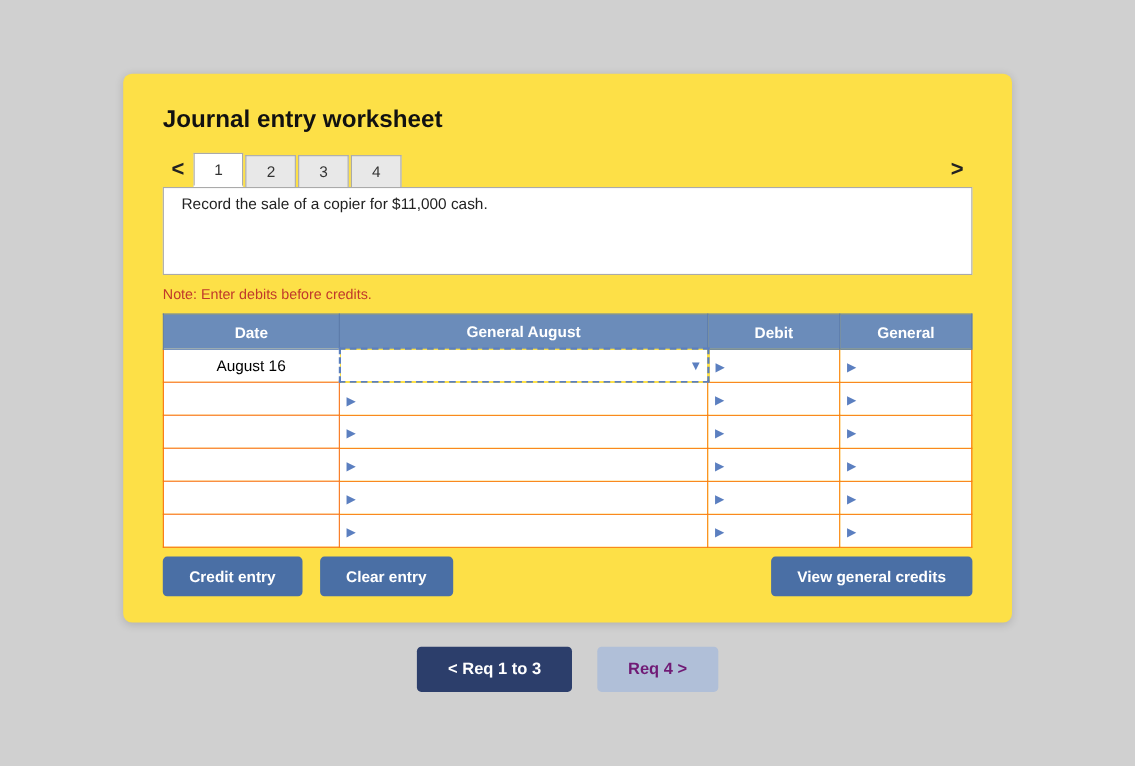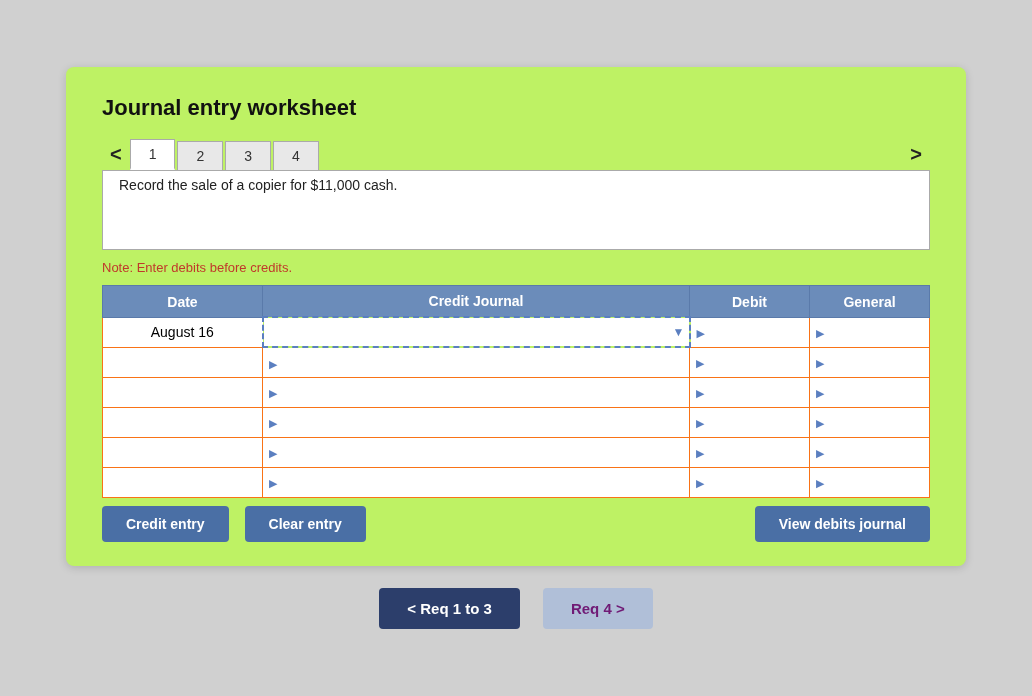--- a/index.html
+++ b/index.html
@@ -14,24 +14,24 @@
     }
     .outer-wrapper {
       width: 1032px;
       height: 696px;
       display: flex;
       flex-direction: column;
       align-items: center;
       justify-content: center;
     }
     .card {
-      background: #bef264;
+      background: #fde047;
       border-radius: 8px;
       padding: 28px 36px 24px 36px;
-      width: 900px;
+      width: 808px;
       box-shadow: 0 2px 8px rgba(0,0,0,0.15);
     }
     .title {
       font-size: 22px;
       font-weight: bold;
       margin-bottom: 18px;
       color: #111;
     }
     .tabs-row {
       display: flex;
@@ -200,21 +200,21 @@
     <div class="instruction-box">
       <span>Record the sale of a copier for $11,000 cash.</span>
     </div>
 
     <div class="note">Note: Enter debits before credits.</div>
 
     <table class="journal-table">
       <thead>
         <tr>
           <th style="width:160px;">Date</th>
-          <th>Credit Journal</th>
+          <th>General August</th>
           <th style="width:120px;">Debit</th>
           <th style="width:120px;">General</th>
         </tr>
       </thead>
       <tbody>
         <tr>
           <td class="date-cell">August 16</td>
           <td class="td-general first-row">
             <span class="dropdown-arrow">▼</span>
           </td>
@@ -284,21 +284,21 @@
           <td class="td-number">
             <span class="input-arrow">▶</span>
           </td>
         </tr>
       </tbody>
     </table>
 
     <div class="buttons-row">
       <button class="btn">Credit entry</button>
       <button class="btn">Clear entry</button>
-      <button class="btn btn-view">View debits journal</button>
+      <button class="btn btn-view">View general credits</button>
     </div>
   </div>
 
   <div class="bottom-nav">
     <button class="bottom-btn bottom-btn-dark">&lt; Req 1 to 3</button>
     <button class="bottom-btn bottom-btn-light">Req 4 &gt;</button>
   </div>
 </div>
 
 </body></html>

